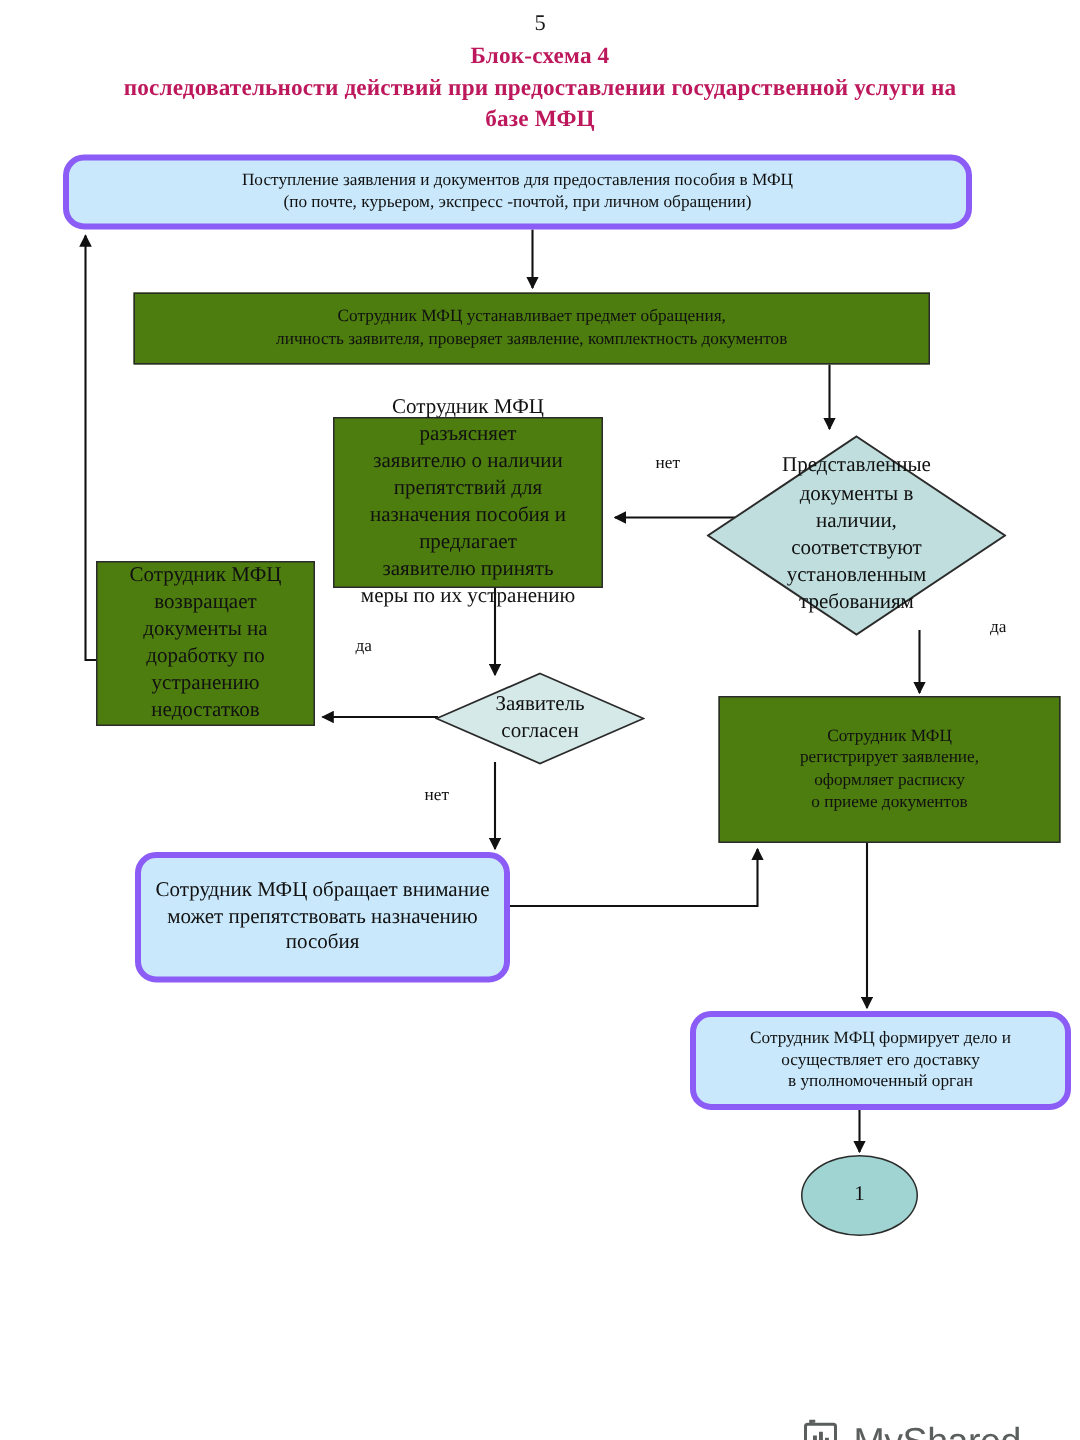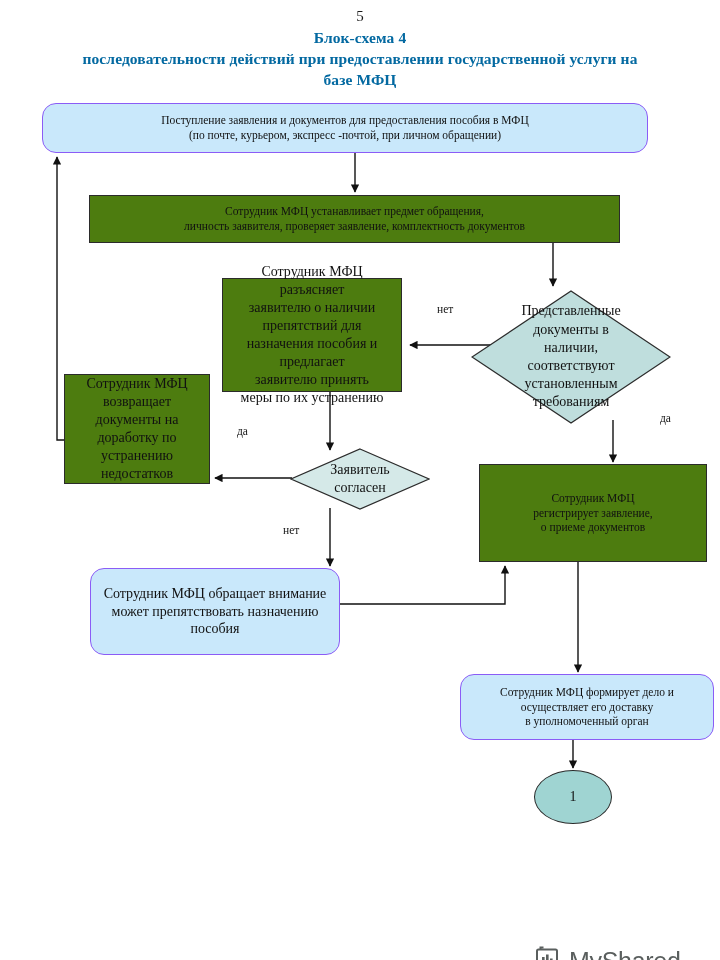--- a/index.html
+++ b/index.html
@@ -30,21 +30,21 @@
   }
   .title-block {
     position: absolute;
     top: 28px;
     left: 20px;
     width: 680px;
     text-align: center;
     font-weight: bold;
     font-size: 15.5px;
     line-height: 1.35;
-    color: #0369a1;
+    color: #be185d;
     letter-spacing: 0.1px;
   }
   .title-line2 { white-space: nowrap; }
 
   
   #wires {
     position: absolute;
     left: 0;
     top: 0;
     width: 720px;
@@ -64,21 +64,21 @@
     line-height: 1.28;
   }
   .node .txt { width: 100%; padding: 0 6px; }
 
   .box {
     background: #4d7c0f;
     border: 1px solid #2b2b2b;
   }
   .box-round {
     background: #c9e8fb;
-    border: 1px solid #8b5cf6;
+    border: 4px solid #8b5cf6;
     border-radius: 14px;
   }
   .ellipse {
     background: #9fd4d2;
     border: 1px solid #2b2b2b;
     border-radius: 50%;
   }
 
   
   .diamond-wrap {
@@ -238,20 +238,21 @@
         <div>Заявитель</div>
         <div>согласен</div>
       </div>
     </div>
   </div>
 
   <div class="node box fs-115" style="left:479px; top:464px; width:228px; height:98px;">
     <div class="txt">
       <div>Сотрудник МФЦ</div>
       <div>регистрирует  заявление,</div>
+      <div>оформляет  расписку</div>
       <div>о приеме документов</div>
     </div>
   </div>
 
   <div class="node box-round fs-11" style="left:90px; top:568px; width:250px; height:87px;align-items:center;">
     <div class="txt">
       <div>Сотрудник МФЦ обращает  внимание</div>
       <div>может препятствовать назначению</div>
       <div>пособия</div>
     </div>

